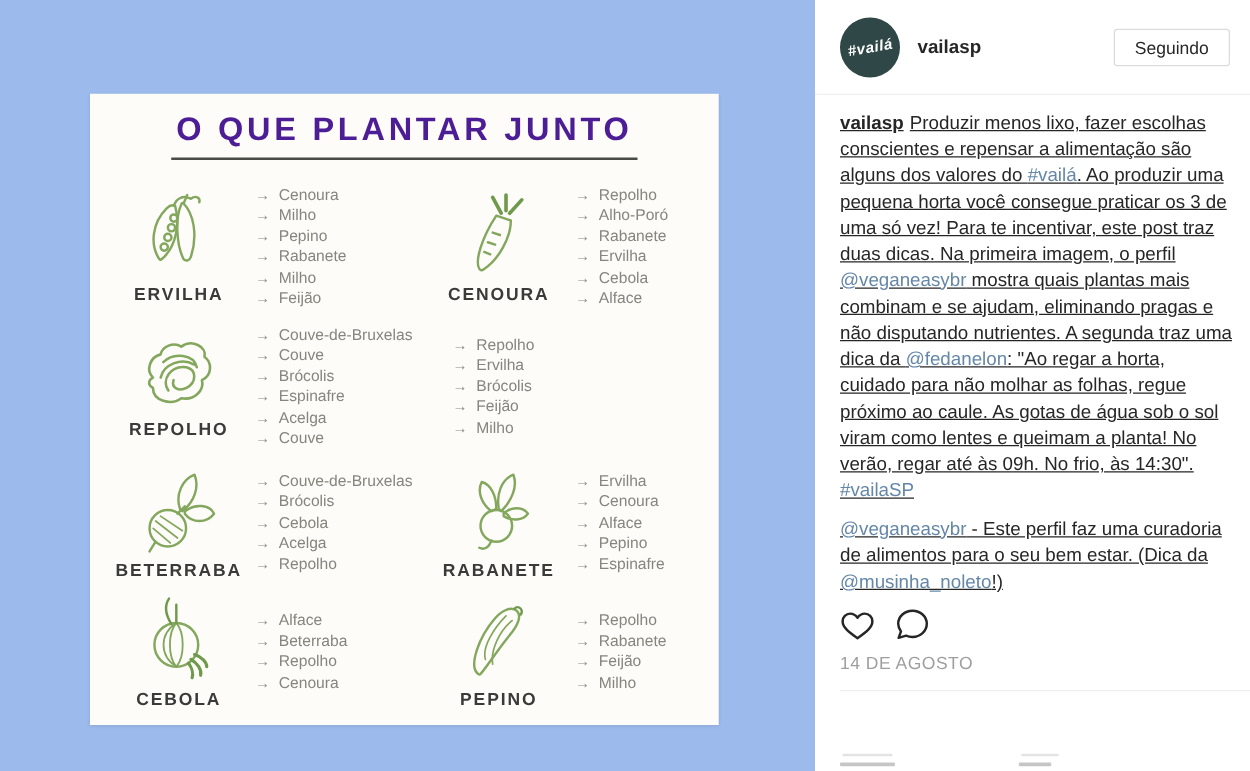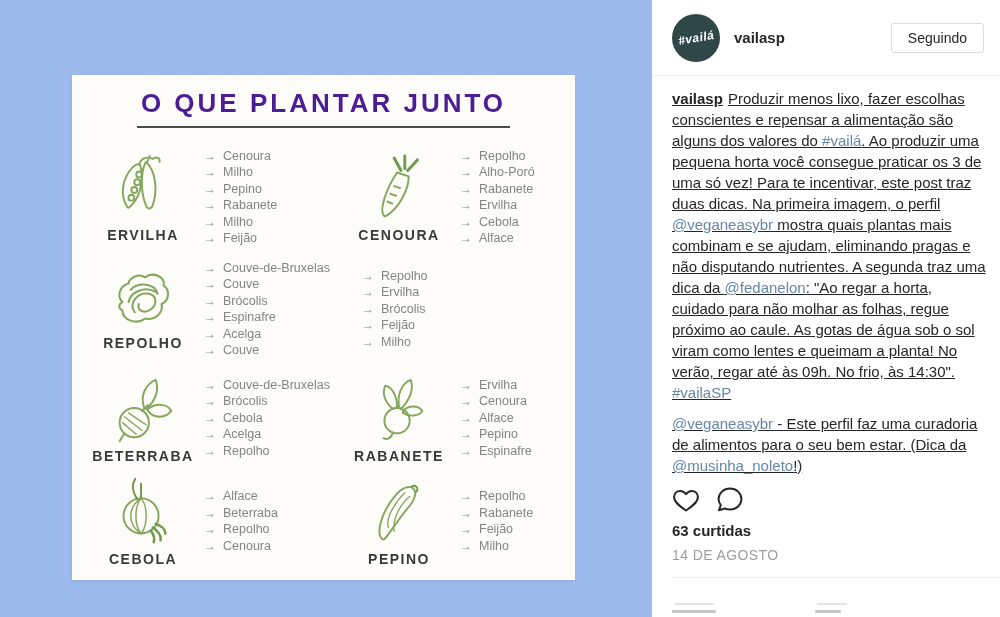--- a/index.html
+++ b/index.html
@@ -367,21 +367,20 @@
           <path d="M17 4.2 C14.8 4.2 13 5.6 12 7 C11 5.6 9.2 4.2 7 4.2 C4.1 4.2 1.8 6.5 1.8 9.4 C1.8 14.2 7.3 17.7 12 21 C16.7 17.7 22.2 14.2 22.2 9.4 C22.2 6.5 19.9 4.2 17 4.2 Z"></path>
         </svg>
       </span>
       <span class="action-icon">
         <svg width="28" height="28" viewBox="0 0 24 24" fill="none" stroke="#262626" stroke-width="1.7" stroke-linejoin="round">
           <path d="M12 2.2 C17.4 2.2 21.8 6.2 21.8 11.2 C21.8 16.2 17.4 20.2 12 20.2 C10.4 20.2 8.9 19.9 7.6 19.3 L2.5 20.8 L4.1 16.4 C3 14.9 2.2 13.2 2.2 11.2 C2.2 6.2 6.6 2.2 12 2.2 Z"></path>
         </svg>
       </span>
     </div>
 
-    <div class="likes">63 curtidas</div>
     <div class="date">14 DE AGOSTO</div>
     <div class="panel-divider"></div>
 
     <div class="mark mark-c"></div>
     <div class="mark mark-d"></div>
     <div class="mark mark-a"></div>
     <div class="mark mark-b"></div>
   </div>
 </div>
 

